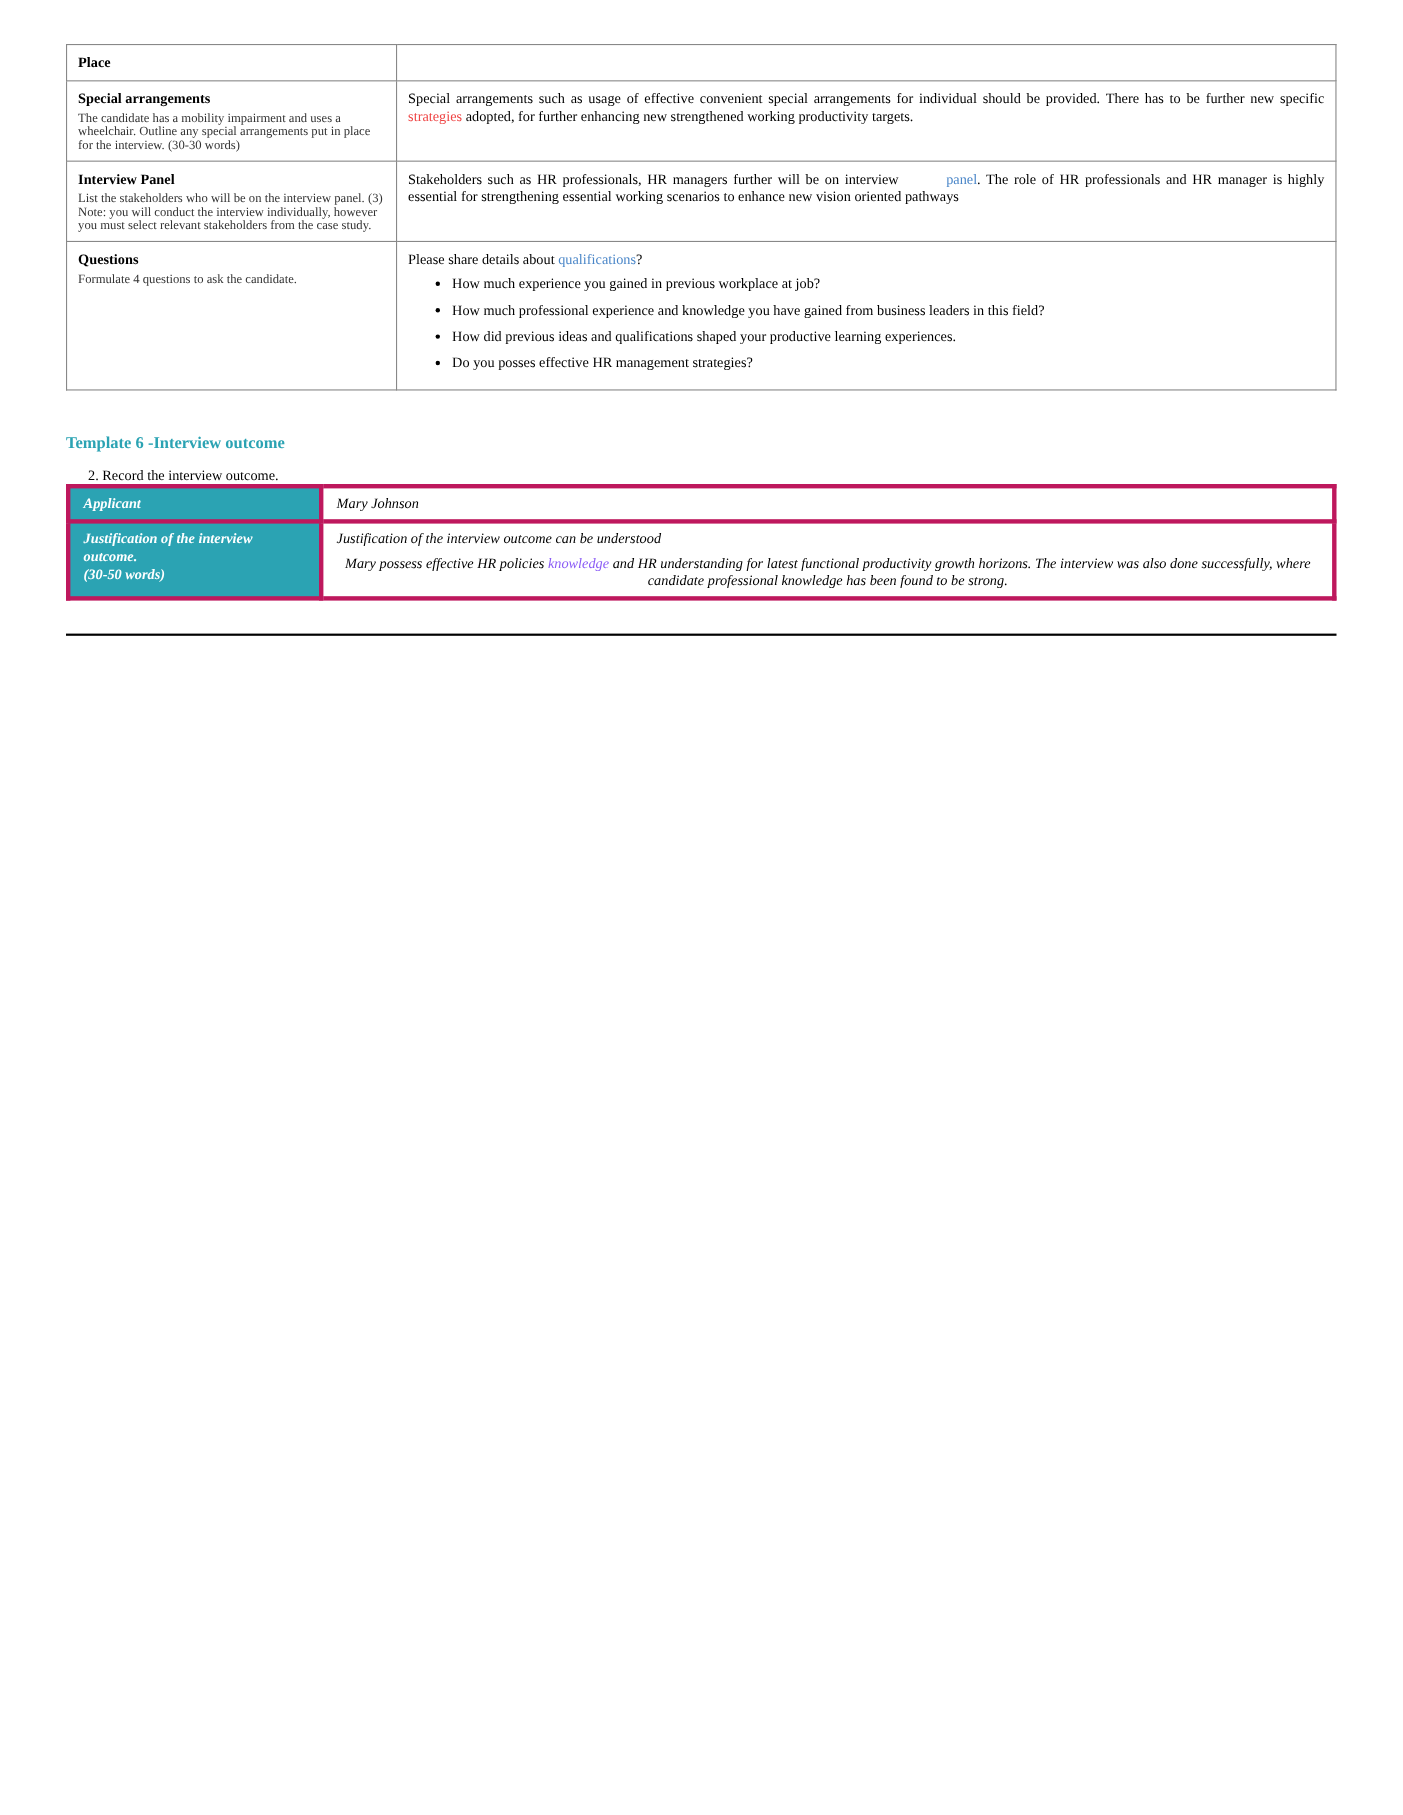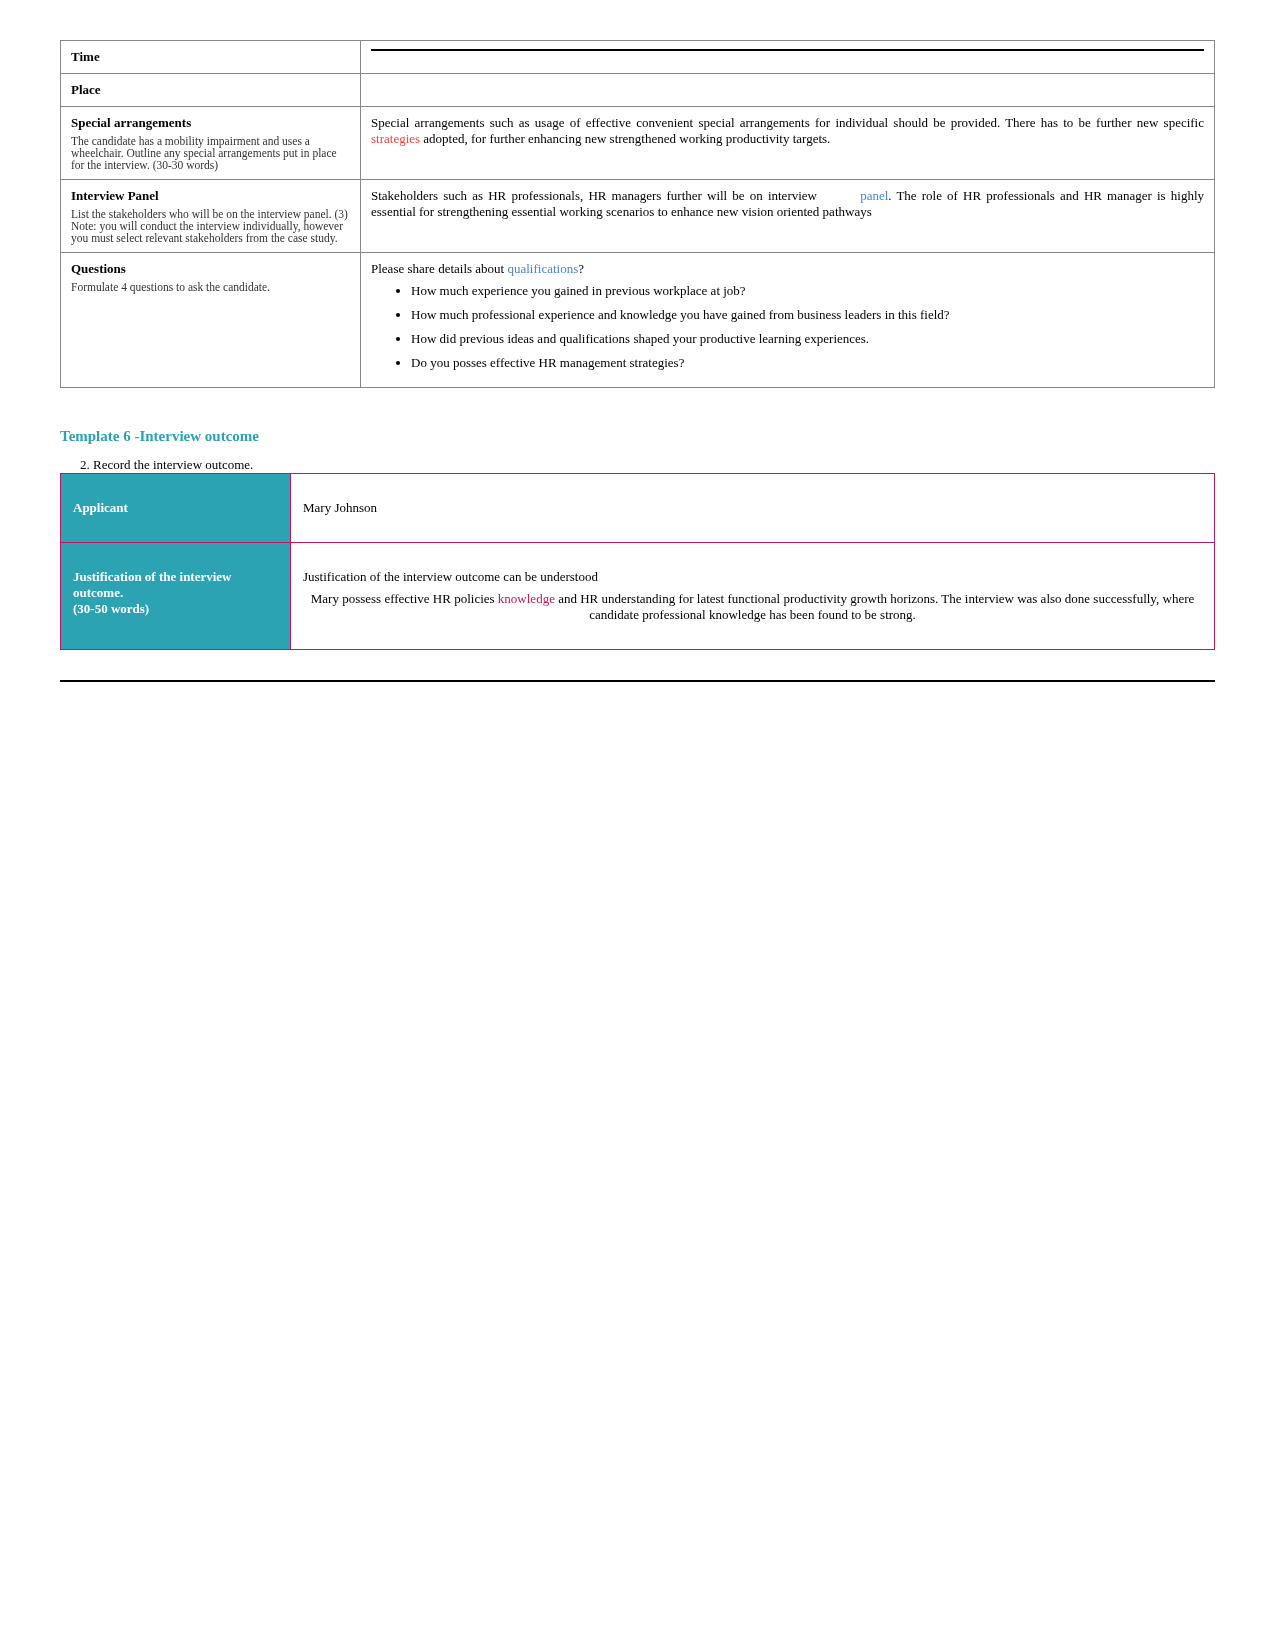--- a/index.html
+++ b/index.html
@@ -27,21 +27,21 @@
     .interview-table .left-col {
       width: 300px;
     }
     .interview-table .right-col {
       text-align: justify;
     }
     .bold { font-weight: bold; }
     .color-strategies { color: #ef4444; }
     .color-panel { color: #4a86c8; margin-left: 38px; }
     .color-qualifications { color: #4a86c8; }
-    .color-knowledge { color: #be185d; }
+    .color-knowledge { color: #8b5cf6; }
 
     .instructions-text {
       font-size: 11.5px;
       color: #333;
       margin-top: 4px;
     }
 
     
     .questions-list {
       list-style: disc;
@@ -65,23 +65,24 @@
       font-size: 13px;
       padding-left: 20px;
     }
 
     
     .outcome-table {
       width: 100%;
       border-collapse: collapse;
     }
     .outcome-table td {
-      border: 1px solid #be185d;
-      padding: 26px 12px;
+      border: 4px solid #be185d;
+      padding: 6px 12px;
       vertical-align: top;
+      font-style: italic;
     }
     .outcome-table .left-header {
       background-color: #2ba3b3;
       color: #fff;
       font-weight: bold;
       width: 230px;
     }
     .outcome-table .right-content {
       text-align: justify;
     }
@@ -96,28 +97,20 @@
       border-bottom: 2px solid #000;
       margin-top: 30px;
     }
   </style>
 </head>
 <body>
 
 <table class="interview-table">
 
   <tbody>
-      <tr>
-    <td class="left-col">
-      <span class="bold">Time</span>
-    </td>
-    <td class="right-col">
-      <span class="top-line"></span>
-    </td>
-  </tr>
 
   <tr>
     <td class="left-col">
       <span class="bold">Place</span>
     </td>
     <td class="right-col"></td>
   </tr>
 
   <tr>
     <td class="left-col">

